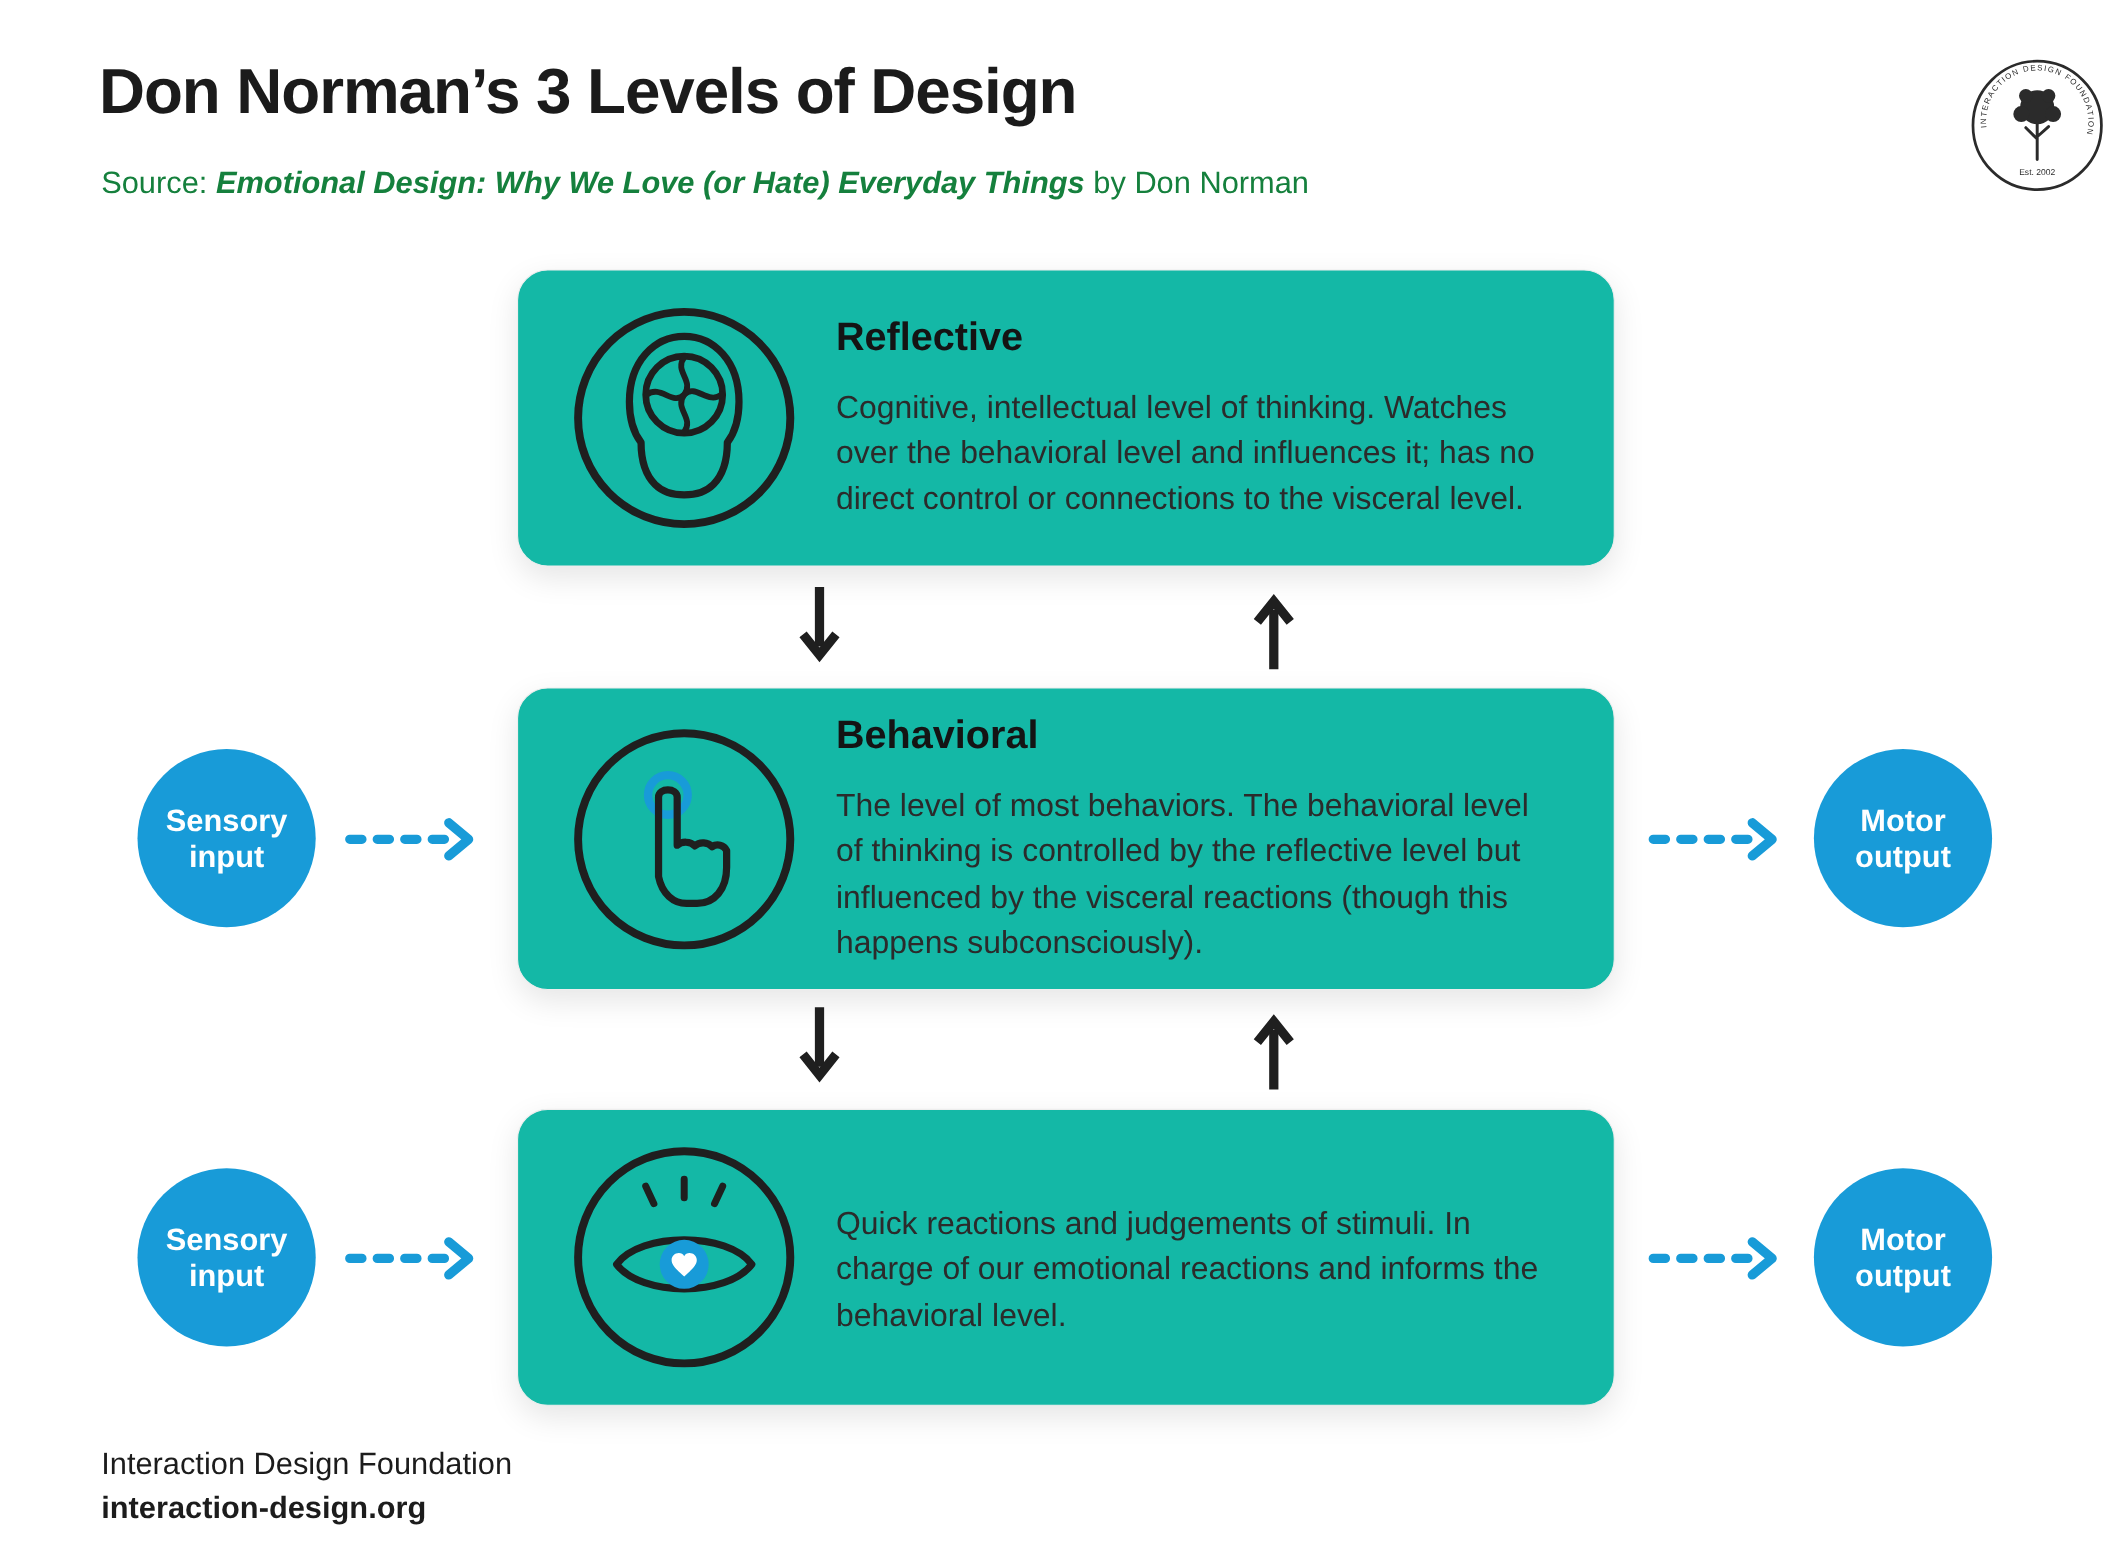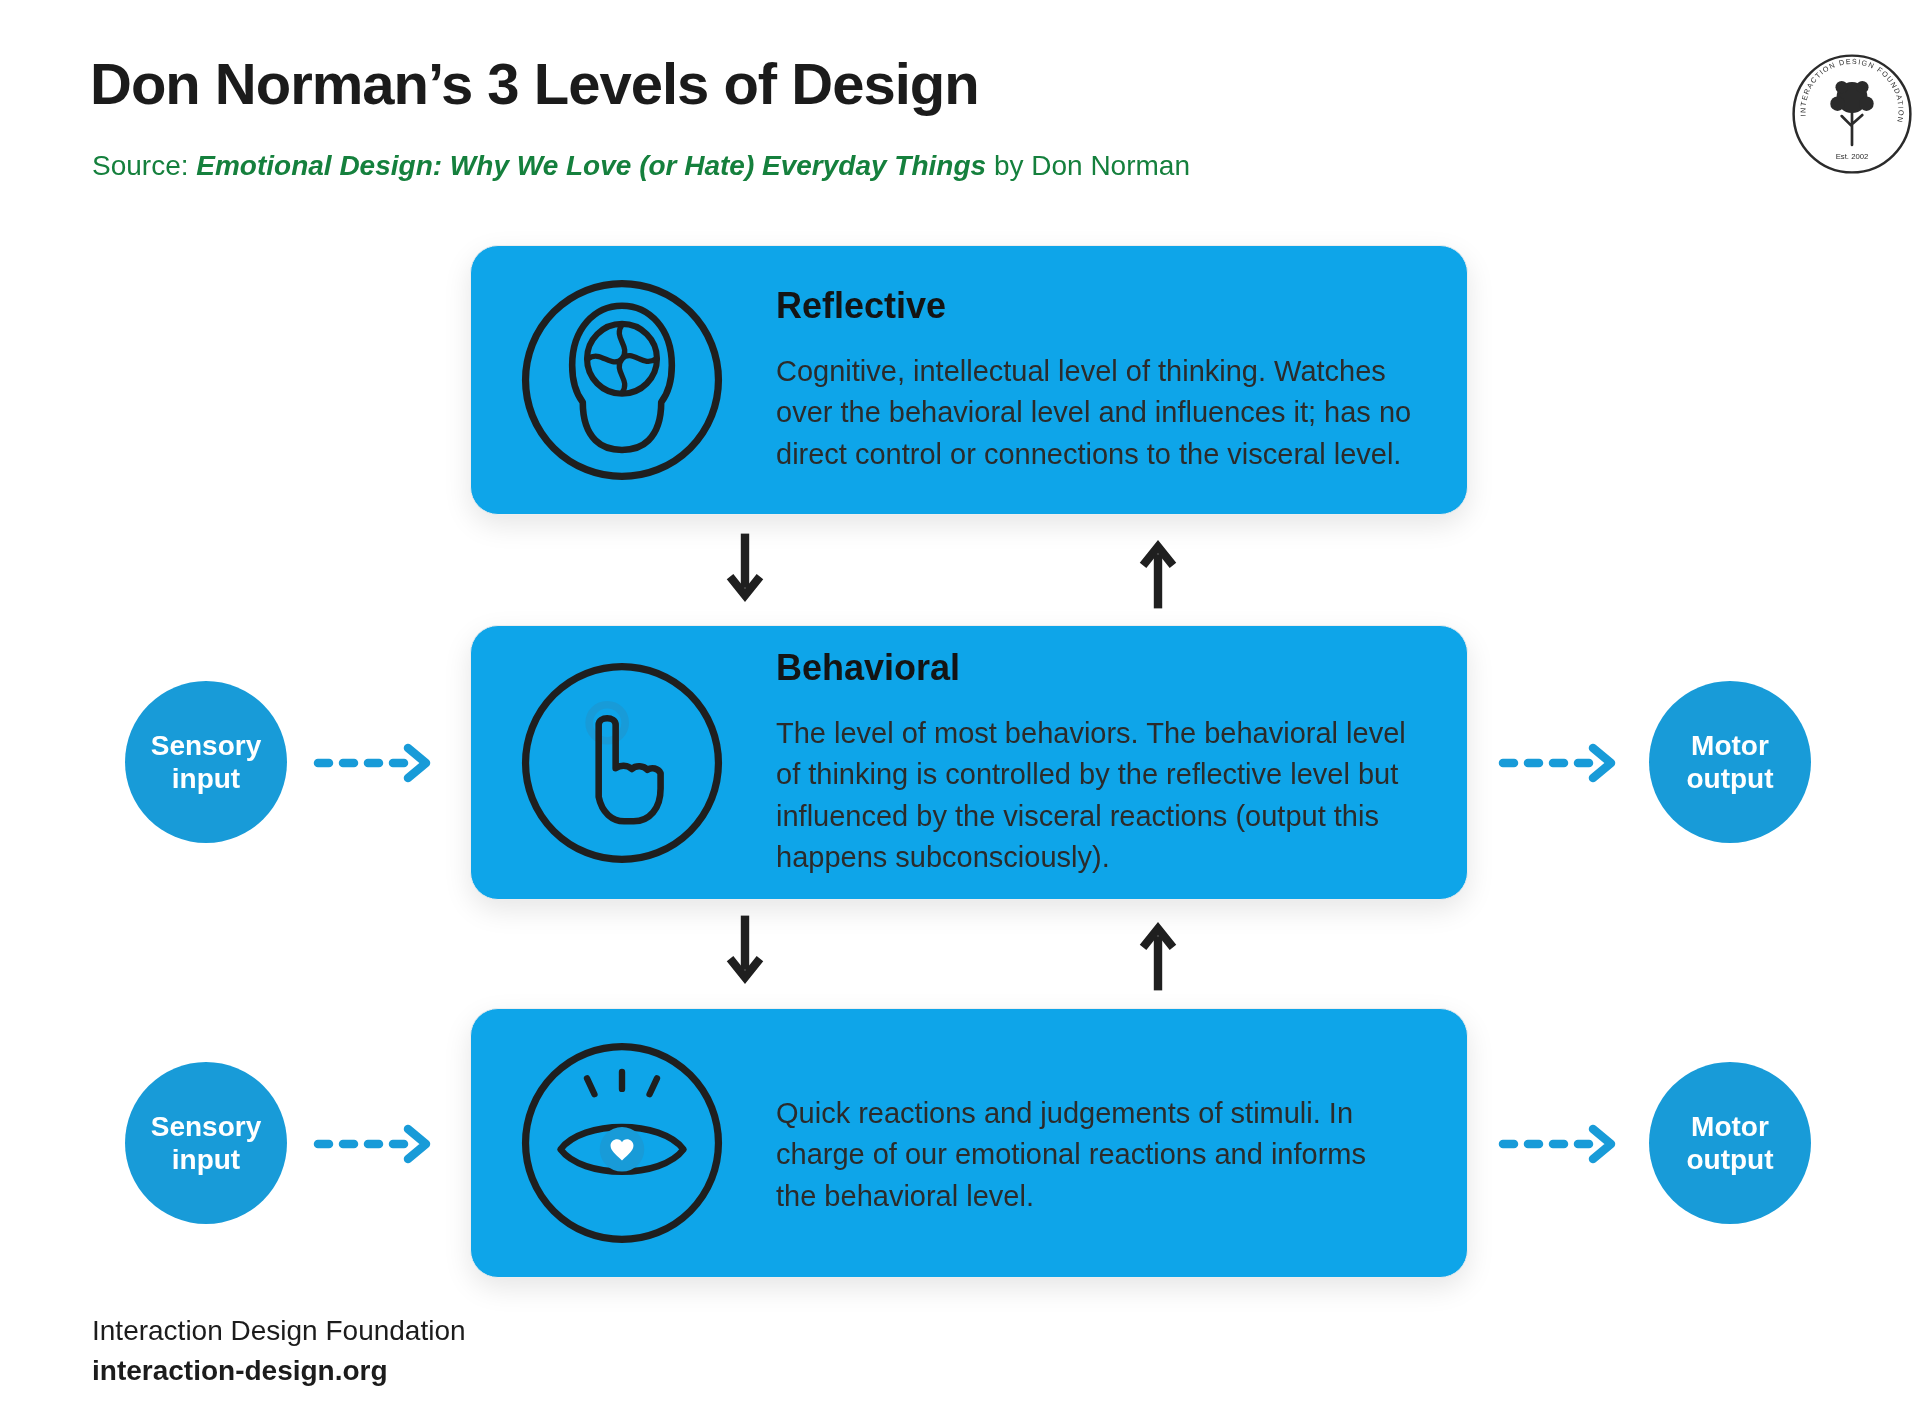--- a/index.html
+++ b/index.html
@@ -16,23 +16,23 @@
   }
   .subtitle {
     position:absolute; left:92px; top:150px; font-size:28px; color:#15803d;
   }
   .subtitle .book { font-weight:bold; font-style:italic; }
   
   .logo { position:absolute; left:1790px; top:52px; width:124px; height:124px; }
   
   .card {
     position:absolute; left:470px; width:998px;
-    background:#0ea5e9; border:1px solid #eeeeee; border-radius:28px;
+    background:#14b8a6; border:1px solid #eeeeee; border-radius:28px;
     box-shadow:0 10px 28px rgba(0,0,0,0.10);
-    display:flex; align-items:center; gap:48px; padding:0 55px 0 45px;justify-content:flex-end;
+    display:flex; align-items:center; gap:32px; padding:0 55px 0 45px;justify-content:flex-end;
   }
   .card-1 { top:245px; height:270px; }
   .card-2 { top:625px; height:275px; }
   .card-3 { top:1008px; height:270px; }
   .card-icon { width:212px; height:212px; flex:0 0 212px; }
   .card-text { flex:1; }
   .level-title { font-size:36px; font-weight:bold; color:#141414; margin-bottom:12px; }
   .level-desc { font-size:29px; line-height:1.42; color:#2b2b2b; max-width:660px;margin-top:24px; }
   
   .v-arrow { position:absolute; width:44px; height:86px; }
@@ -105,21 +105,21 @@
   </svg>
 
   <section class="card card-2">
     <svg class="card-icon" viewBox="0 0 100 100">
       <circle class="ink-stroke" cx="50" cy="50" r="45.5" stroke-width="3.4"></circle>
       <circle class="accent-stroke" cx="43" cy="31" r="8.5" stroke-width="3.6"></circle>
       <path class="ink-stroke" stroke-width="3.1" stroke-linejoin="round" d="M39 66 L39 32 C39 27.8 47 27.8 47 32 L47 52.5 C49 50.8 52.6 50.8 54.6 52.8 C56.6 51 60.2 51.2 62 53.2 C64 51.8 67 52.4 68.2 54.8 L68.2 62 C68.2 71.5 63 77.5 55.5 77.5 L51 77.5 C45.5 77.5 40.5 73.5 39 66 Z"></path>
     </svg>
     <div class="card-text">
       <h2 class="level-title">Behavioral</h2>
-      <p class="level-desc">The level of most behaviors. The behavioral level of thinking is controlled by the reflective level but influenced by the visceral reactions (output this happens subconsciously).</p>
+      <p class="level-desc">The level of most behaviors. The behavioral level of thinking is controlled by the reflective level but influenced by the visceral reactions (though this happens subconsciously).</p>
     </div>
   </section>
 
   <svg class="v-arrow" style="left:723px; top:910px;" viewBox="0 0 44 92">
     <path class="ink-stroke" d="M22 6 L22 64" stroke-width="9"></path>
     <path class="ink-stroke" d="M6 52 L22 72 L38 52" stroke-width="9"></path>
   </svg>
   <svg class="v-arrow" style="left:1136px; top:910px;" viewBox="0 0 44 92">
     <path class="ink-stroke" d="M22 86 L22 28" stroke-width="9"></path>
     <path class="ink-stroke" d="M6 40 L22 20 L38 40" stroke-width="9"></path>

